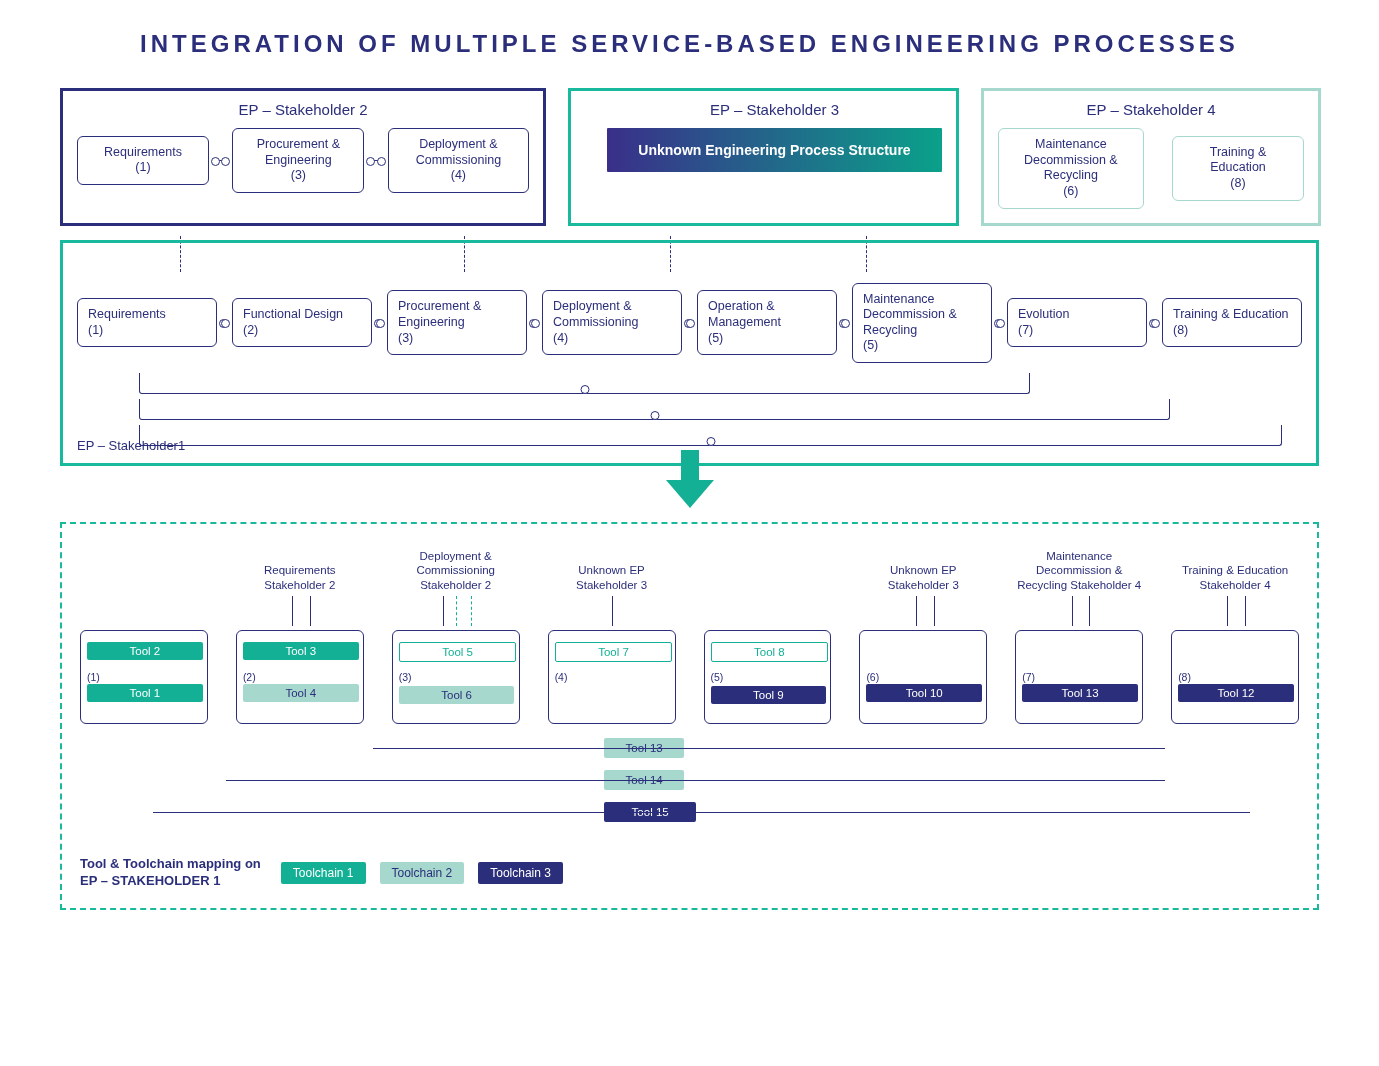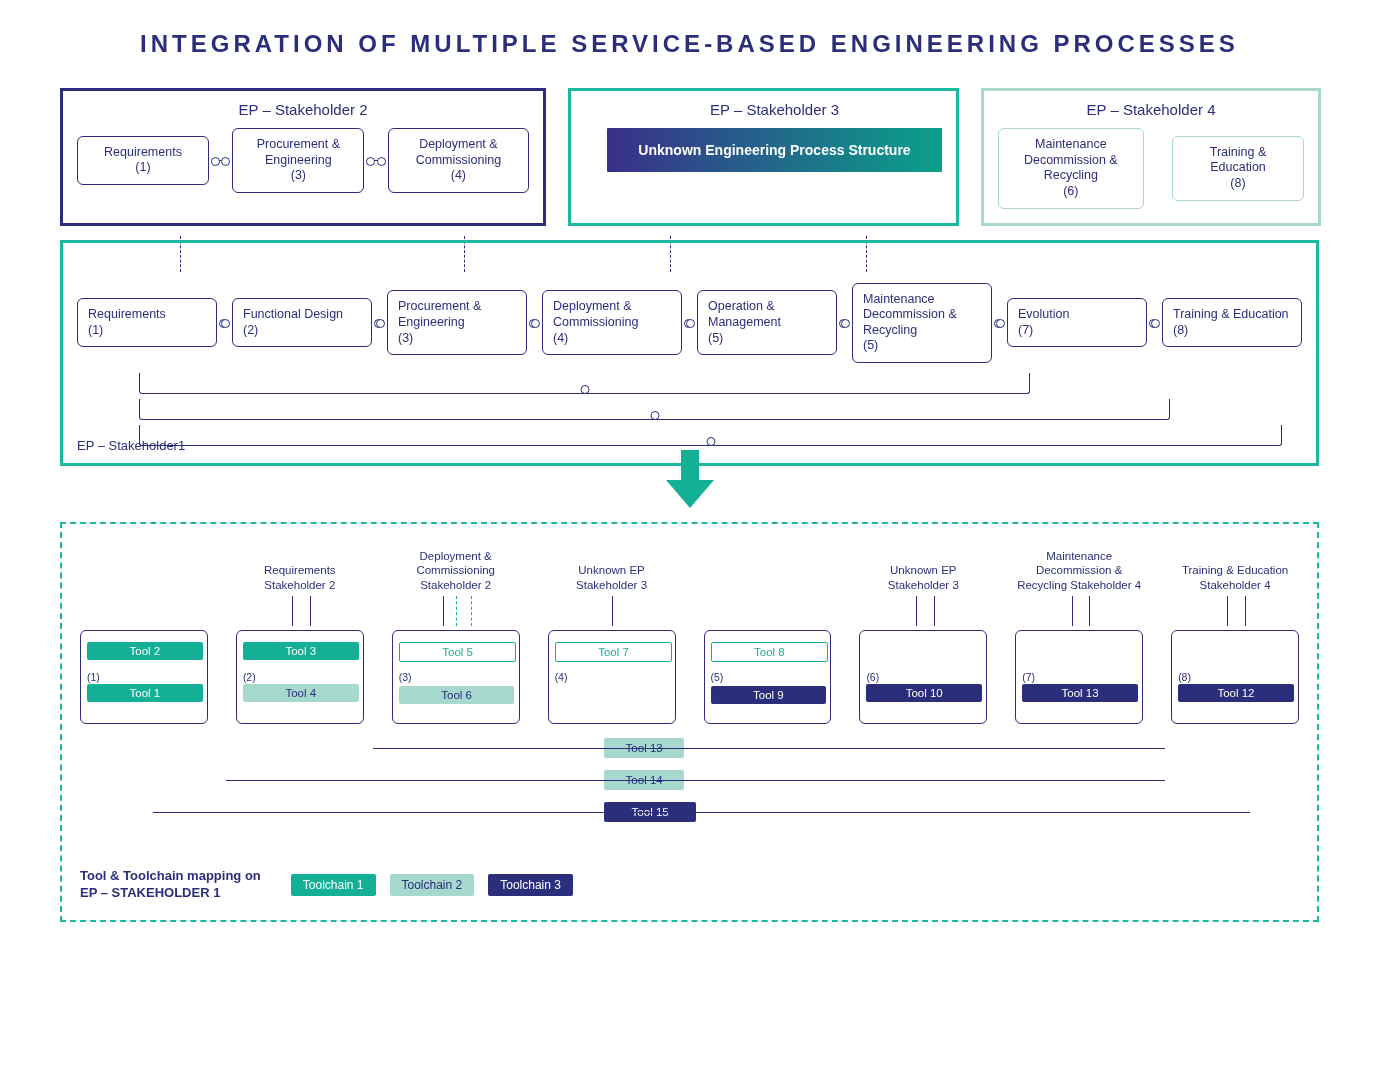--- a/index.html
+++ b/index.html
@@ -163,21 +163,21 @@
   .tc3{background:var(--navy);}
   .tc-outline{border:1.4px solid var(--teal);color:var(--teal);background:#fff;}
   .tool.arrowgap{height:12px;background:none;}
   .bar{
     height:20px;display:flex;align-items:center;justify-content:center;
     font-size:11.5px;border-radius:2px;
   }
   .bar.tc2{background:var(--teal-light);color:var(--navy);}
   .bar.tc3{background:var(--navy);color:#fff;}
   .map-footer{
-    display:flex;align-items:center;gap:30px;margin-top:44px;font-size:13px;
+    display:flex;align-items:center;gap:20px;margin-top:32px;font-size:13px;
   }
   .map-footer .lbl{font-weight:600;color:var(--navy);line-height:1.3;}
   .legend{display:flex;gap:14px;align-items:center;}
   .legend .chip{
     padding:4px 12px;font-size:12px;color:#fff;border-radius:2px;
   }
   .legend .chip.tc1{background:var(--teal);}
   .legend .chip.tc2{background:var(--teal-light);color:var(--navy);}
   .legend .chip.tc3{background:var(--navy);}
   

